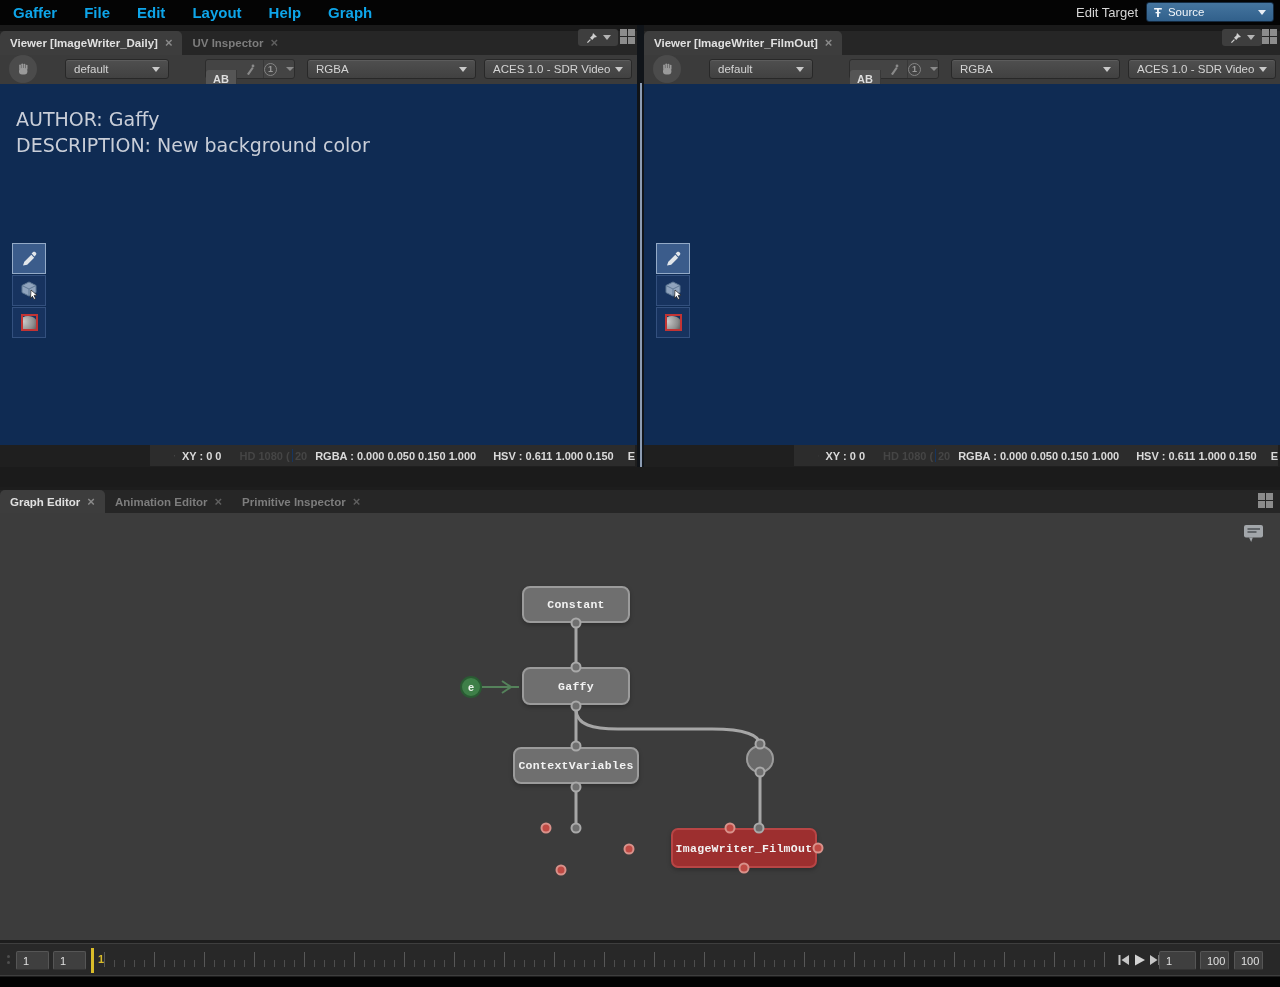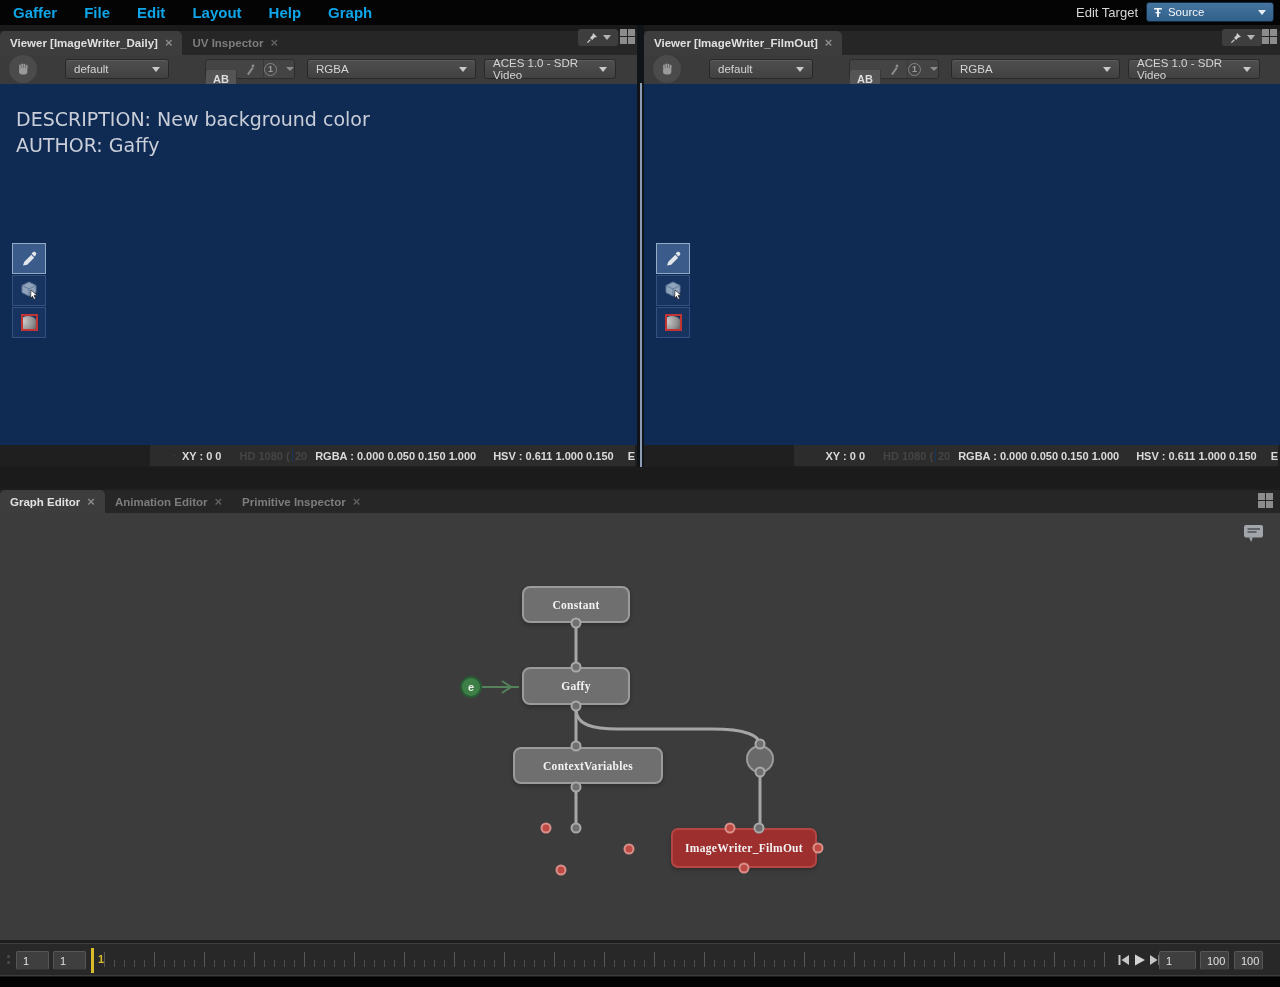--- a/index.html
+++ b/index.html
@@ -46,21 +46,21 @@
   .gridicon .a{left:0;top:0}.gridicon .b{left:8px;top:0}.gridicon .c{left:0;top:8px}.gridicon .d{left:8px;top:8px}
 
   .toolbar { position:absolute; left:0; top:30px; right:0; height:29px; background:#3b3b3b; }
   .hand-circle { position:absolute; left:9px; top:0; width:28px; height:28px; border-radius:50%;
                  background:#4b4b4b; display:flex; align-items:center; justify-content:center; }
   .dd { position:absolute; top:4px; height:20px; background:linear-gradient(#4f4f4f,#414141);
         border:1px solid #282828; border-radius:3px; display:flex; align-items:center;
         padding:0 8px; color:#d4d4d4; font-size:11.5px; box-shadow:inset 0 1px 0 #5c5c5c; }
   .dd-view { left:65px; width:104px; }
   .dd-channels { left:307px; width:169px; }
-  .dd-transform { left:484px; width:132px; }
+  .dd-transform { left:484px; width:148px; }
   .ab-group { position:absolute; left:205px; top:4px; width:90px; height:20px; background:#444;
               border:1px solid #2c2c2c; border-radius:3px; display:flex; align-items:center; }
   .ab-seg { height:100%; display:flex; align-items:center; justify-content:center; }
   .ab-seg.ab { width:31px; background:#555; border-radius:3px 0 0 3px; color:#dedede;
                font-size:11px; font-weight:bold; border-right:1px solid #383838;margin-top:20px; }
   .ab-seg.wand { width:27px; border-right:1px solid #383838; }
   .ab-seg.layer { width:30px; gap:4px; }
   .layer-circle { width:13px; height:13px; border-radius:50%; border:1px solid #848484; color:#9a9a9a;
                   font-size:9px; font-weight:bold; display:flex; align-items:center; justify-content:center; }
   .ab-group .dd-arrow { border-top-width:4px; border-top-color:#8a8a8a; }
@@ -88,21 +88,21 @@
   .hsplitter { position:absolute; left:0; top:467px; width:1280px; height:20px; background:#1b1b1b; }
   .bpanel { position:absolute; left:0; top:487px; width:1280px; height:490px; background:#1d1d1d; }
   .bpanel .tabbar { top:3px; height:23px; }
   .graphbody { position:absolute; left:0; top:26px; width:1280px; height:427px; background:#3c3c3c; }
   .bubble { position:absolute; left:1243px; top:11px; }
 
   .wires { position:absolute; left:0; top:26px; width:1280px; height:427px; }
 
   .gnode { position:absolute; background:#6f6f6f; border:2px solid #9b9b9b; border-radius:8px;
            display:flex; align-items:center; justify-content:center; color:#f2f2f2;
-           font-family:Liberation Serif, serif; font-size:11.5px; font-weight:bold; letter-spacing:.3px;
+           font-family:Liberation Mono, monospace; font-size:11.5px; font-weight:bold; letter-spacing:.3px;
            box-shadow:0 2px 4px rgba(0,0,0,.25); }
   .gnode.red { background:#9d2f2f; border-color:#b84545; border-radius:7px; }
   .conn { position:absolute; width:11px; height:11px; border-radius:50%; background:#6f6f6f;
           border:2px solid #a9a9a9; transform:translate(-50%,-50%); }
   .conn.red { background:#bf4a44; border-color:#d8918a; }
   .dotnode { position:absolute; left:746px; top:258px; width:28px; height:28px; border-radius:50%;
              background:#696969; border:2px solid #9b9b9b; }
   .enode { position:absolute; left:460px; top:189px; width:22px; height:22px; border-radius:50%;
            background:#3e7f48; border:2px solid #2a5a33; color:#eaf2ea; font-size:11px; font-weight:bold;
            display:flex; align-items:center; justify-content:center; }
@@ -208,22 +208,22 @@
           <span class="dd-arrow"></span>
         </div>
         <div class="dd dd-transform">
           <span>ACES 1.0 - SDR Video</span>
           <span class="dd-arrow"></span>
         </div>
       </div>
 
       <div class="viewport">
         <div class="overlay-text">
+          <div>AUTHOR: Gaffy</div>
           <div>DESCRIPTION: New background color</div>
-          <div>AUTHOR: Gaffy</div>
         </div>
         <div class="toolcol">
           <div class="toolbtn active">
             <svg width="20" height="20" viewBox="0 0 20 20">
               <path d="M4 16.5L5.3 12.8l7-7 2.9 2.9-7 7z" fill="#e2e6ea"></path>
               <path d="M12.6 4.6l1.5-1.5c.6-.6 1.5-.6 2.1 0l.7.7c.6.6.6 1.5 0 2.1l-1.5 1.5z" fill="#e2e6ea"></path>
             </svg>
           </div>
           <div class="toolbtn">
             <svg width="21" height="21" viewBox="0 0 21 21">
@@ -397,21 +397,21 @@
       <path d="M576,193 V233" stroke="#a6a6a6" stroke-width="3" fill="none"></path>
       <path d="M576,275 V315" stroke="#a6a6a6" stroke-width="3" fill="none"></path>
       <path d="M576,196 C576,212 593,216 618,216 H712 C744,216 760,222 760,232" stroke="#a6a6a6" stroke-width="3" fill="none"></path>
       <path d="M760,259 V315" stroke="#a6a6a6" stroke-width="3" fill="none"></path>
       <path d="M482,174 H519" stroke="#55825b" stroke-width="2" fill="none"></path>
       <path d="M502,168 L511,174 L502,180" stroke="#55825b" stroke-width="2" fill="none"></path>
     </svg>
 
     <div class="gnode" style="left:522px; top:99px; width:108px; height:37px">Constant</div>
     <div class="gnode" style="left:522px; top:180px; width:108px; height:38px">Gaffy</div>
-    <div class="gnode" style="left:513px; top:260px; width:150px; height:37px">ContextVariables</div>
+    <div class="gnode" style="left:513px; top:260px; width:126px; height:37px">ContextVariables</div>
     <div class="gnode red" style="left:671px; top:341px; width:146px; height:40px">ImageWriter_FilmOut</div>
     <div class="dotnode"></div>
     <div class="enode">e</div>
 
     <div class="conn" style="left:576px; top:136px"></div>
     <div class="conn" style="left:576px; top:180px"></div>
     <div class="conn" style="left:576px; top:219px"></div>
     <div class="conn" style="left:576px; top:259px"></div>
     <div class="conn" style="left:576px; top:300px"></div>
     <div class="conn" style="left:576px; top:341px"></div>

